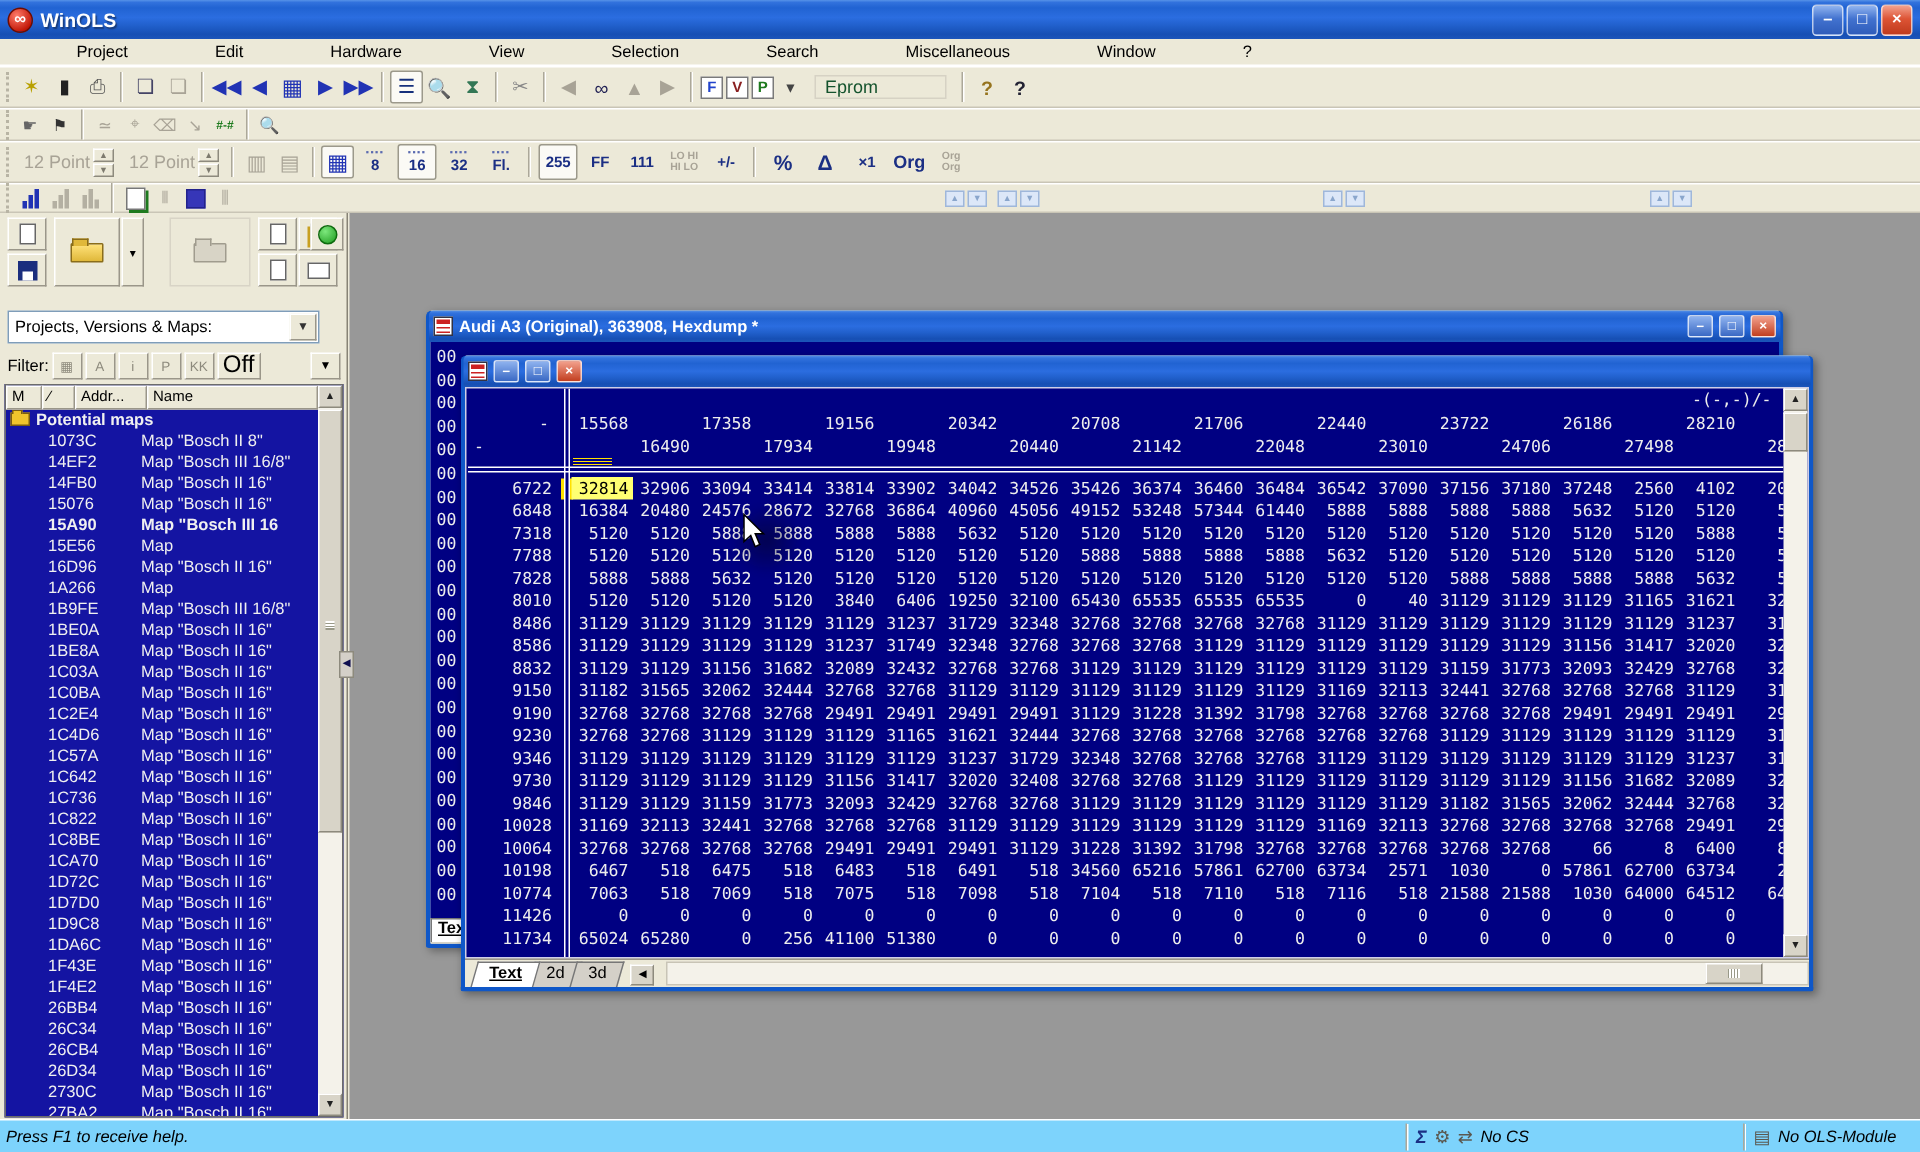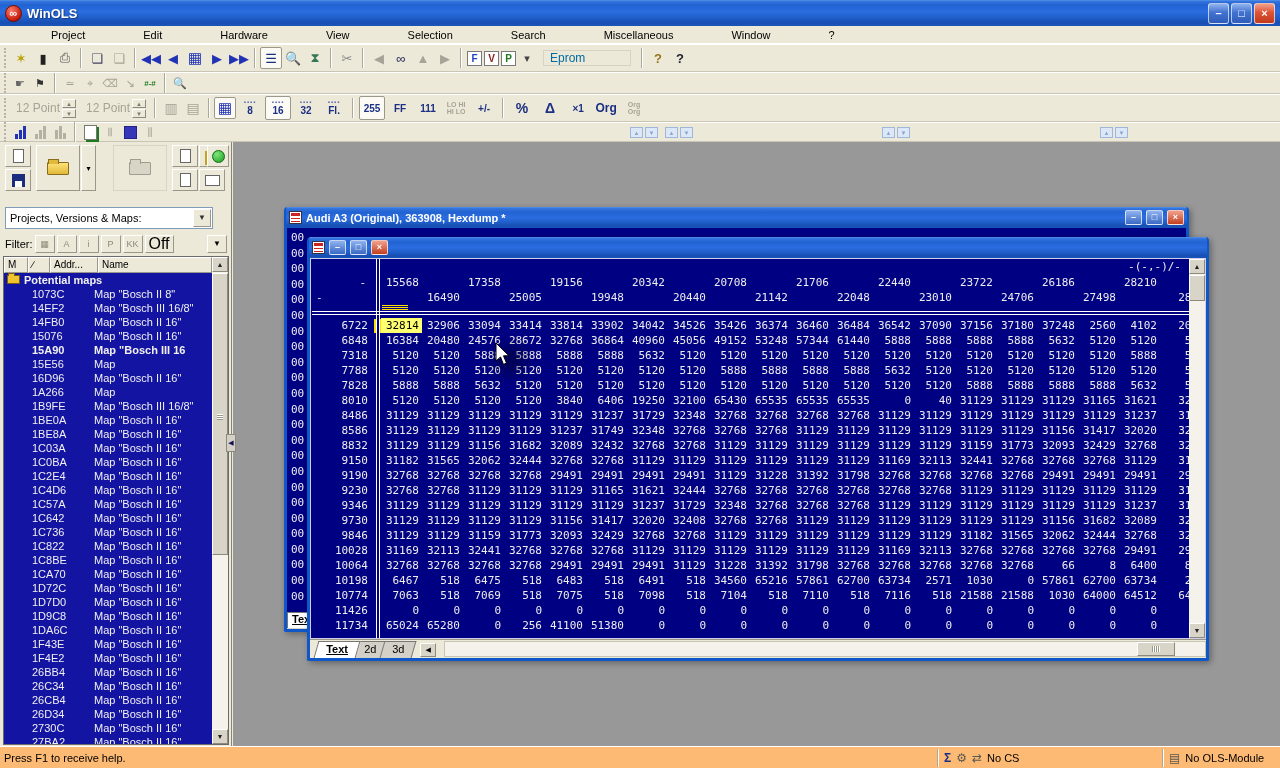--- a/index.html
+++ b/index.html
@@ -31,21 +31,21 @@
   .tsep { width:2px; height:20px; border-left:1px solid #aca899; border-right:1px solid #fff; margin:0 4px; }
   .grip { width:3px; height:20px; border-left:2px dotted #b8b4a4; margin:0 3px 0 1px; }
   .ti { min-width:22px; height:22px; display:flex; align-items:center; justify-content:center;
         font-size:13px; color:#16307c; }
   .ti.sm { min-width:20px; height:18px; font-size:11px; }
   .blue { color:#2133b4; font-weight:bold; }
   .gray { color:#a8a396; }
   .press { background:#fbfaf5; border:1px solid #9c998b; border-radius:2px; }
   .fvp { width:15px; height:15px; border:1px solid #7a7a7a; background:#fff; font-weight:bold;
          font-size:10px; display:flex; align-items:center; justify-content:center; margin:0 1px; }
-  .eprom { width:88px; height:16px; margin-left:6px; border:1px solid #d6d2c4; color:#0369a1;
+  .eprom { width:88px; height:16px; margin-left:6px; border:1px solid #d6d2c4; color:#14532d;
            font-size:12px; display:flex; align-items:center; padding-left:6px; }
   .ptlabel { color:#a8a396; font-size:12px; margin:0 2px 0 6px; }
   .spinner { display:flex; flex-direction:column; gap:1px; margin-right:4px; }
   .spinner b { width:14px; height:9px; font-size:6px; line-height:8px; text-align:center; color:#7d7a6e;
                background:#ece9d8; border:1px solid; border-color:#fff #8d8a7d #8d8a7d #fff; font-weight:normal; }
   .bitbtn { min-width:26px; height:24px; display:flex; flex-direction:column; align-items:center;
             justify-content:center; font-weight:bold; font-size:10px; color:#1b2f84; margin:0 1px; }
   .bitbtn .mini { font-weight:normal; font-size:6px; letter-spacing:1px; color:#5a6ab0; line-height:5px; }
   .stack7 { display:flex; flex-direction:column; font-size:7px; line-height:7px; font-weight:bold; }
   .xspin { position:absolute; display:flex; gap:2px; top:4px; }
@@ -186,22 +186,22 @@
             border:1px solid; border-color:#fff #8d8a7d #8d8a7d #fff; }
   .hthumb:before { content:""; position:absolute; top:3px; bottom:3px; left:50%; width:8px; margin-left:-4px;
             background:repeating-linear-gradient(90deg,#998 0 1px,#fff 1px 2px); }
 
   
   .smudge { position:absolute; left:252px; top:196px; width:52px; height:44px; border-radius:50%;
             background:radial-gradient(circle,rgba(5,5,40,.55),rgba(5,5,40,0) 70%); z-index:4; filter:blur(2px); }
   .cursor { position:absolute; left:262px; top:200px; z-index:5; }
 
   
-  .statusbar { position:absolute; left:0; right:0; bottom:0; height:22px; background:#fdba74;
-               border-top:1px solid #fff; display:flex; align-items:center; font-size:11px; }
+  .statusbar { position:absolute; left:0; right:0; bottom:0; height:22px; background:#7dd3fc;
+               border-top:1px solid #fff; display:flex; align-items:center; font-size:11px;font-style:italic; }
   .sb-panel { display:flex; align-items:center; height:18px; padding:0 6px; gap:5px;
               border-left:1px solid #aca899; box-shadow:1px 0 0 #fff inset; }
   .sb-help { flex:1; border-left:none; box-shadow:none; padding-left:4px; }
   .sico { color:#5a5850; font-size:12px; }
   .sico.sigma { color:#1b2f84; font-weight:bold; }
 </style>
 </head>
 <body>
 
 <div class="screen">
@@ -681,21 +681,21 @@
                 <span class="mcol"></span>
                 <span class="mcol">28210</span>
                 <span class="mcol"></span>
               </div>
             <div class="hline hl2" id="hline2">
               <span class="corner l">-</span>
                 <span class="hsp"></span>
             <span class="mcol"></span>
                 <span class="mcol">16490</span>
                 <span class="mcol"></span>
-                <span class="mcol">25005</span>
+                <span class="mcol">17934</span>
                 <span class="mcol"></span>
                 <span class="mcol">19948</span>
                 <span class="mcol"></span>
                 <span class="mcol">20440</span>
                 <span class="mcol"></span>
                 <span class="mcol">21142</span>
                 <span class="mcol"></span>
                 <span class="mcol">22048</span>
                 <span class="mcol"></span>
                 <span class="mcol">23010</span>

